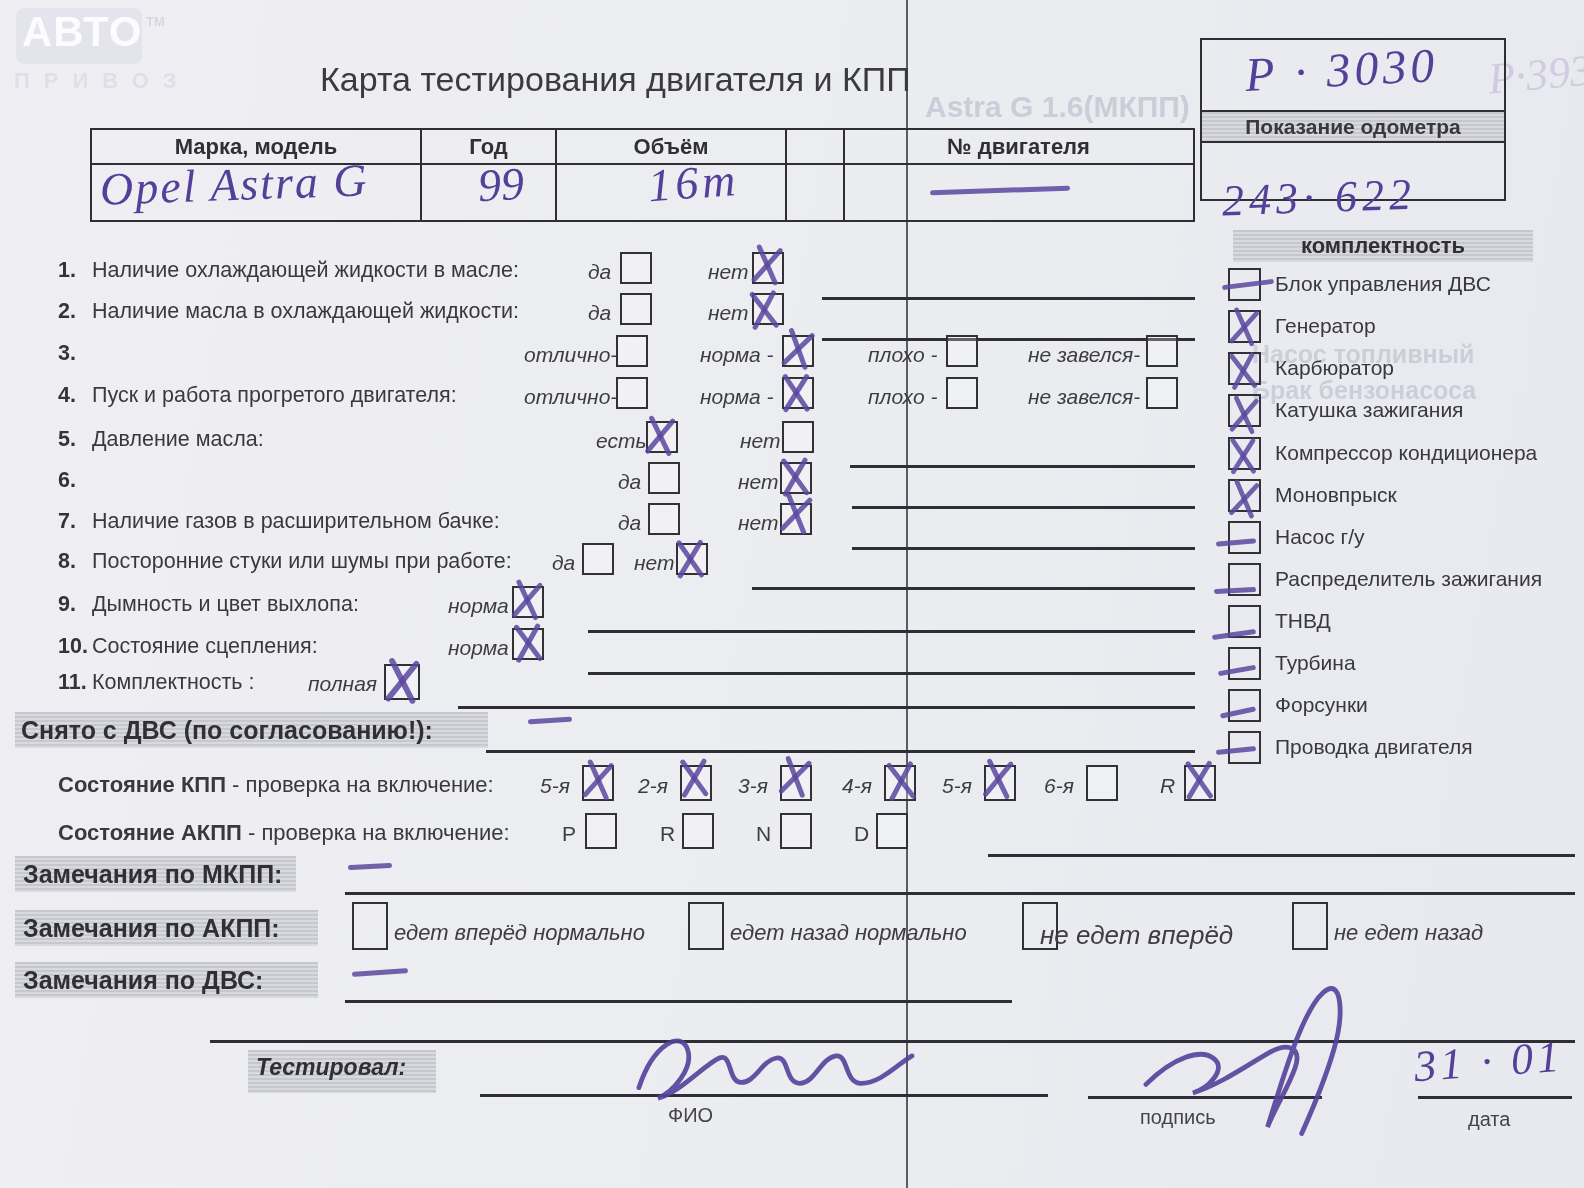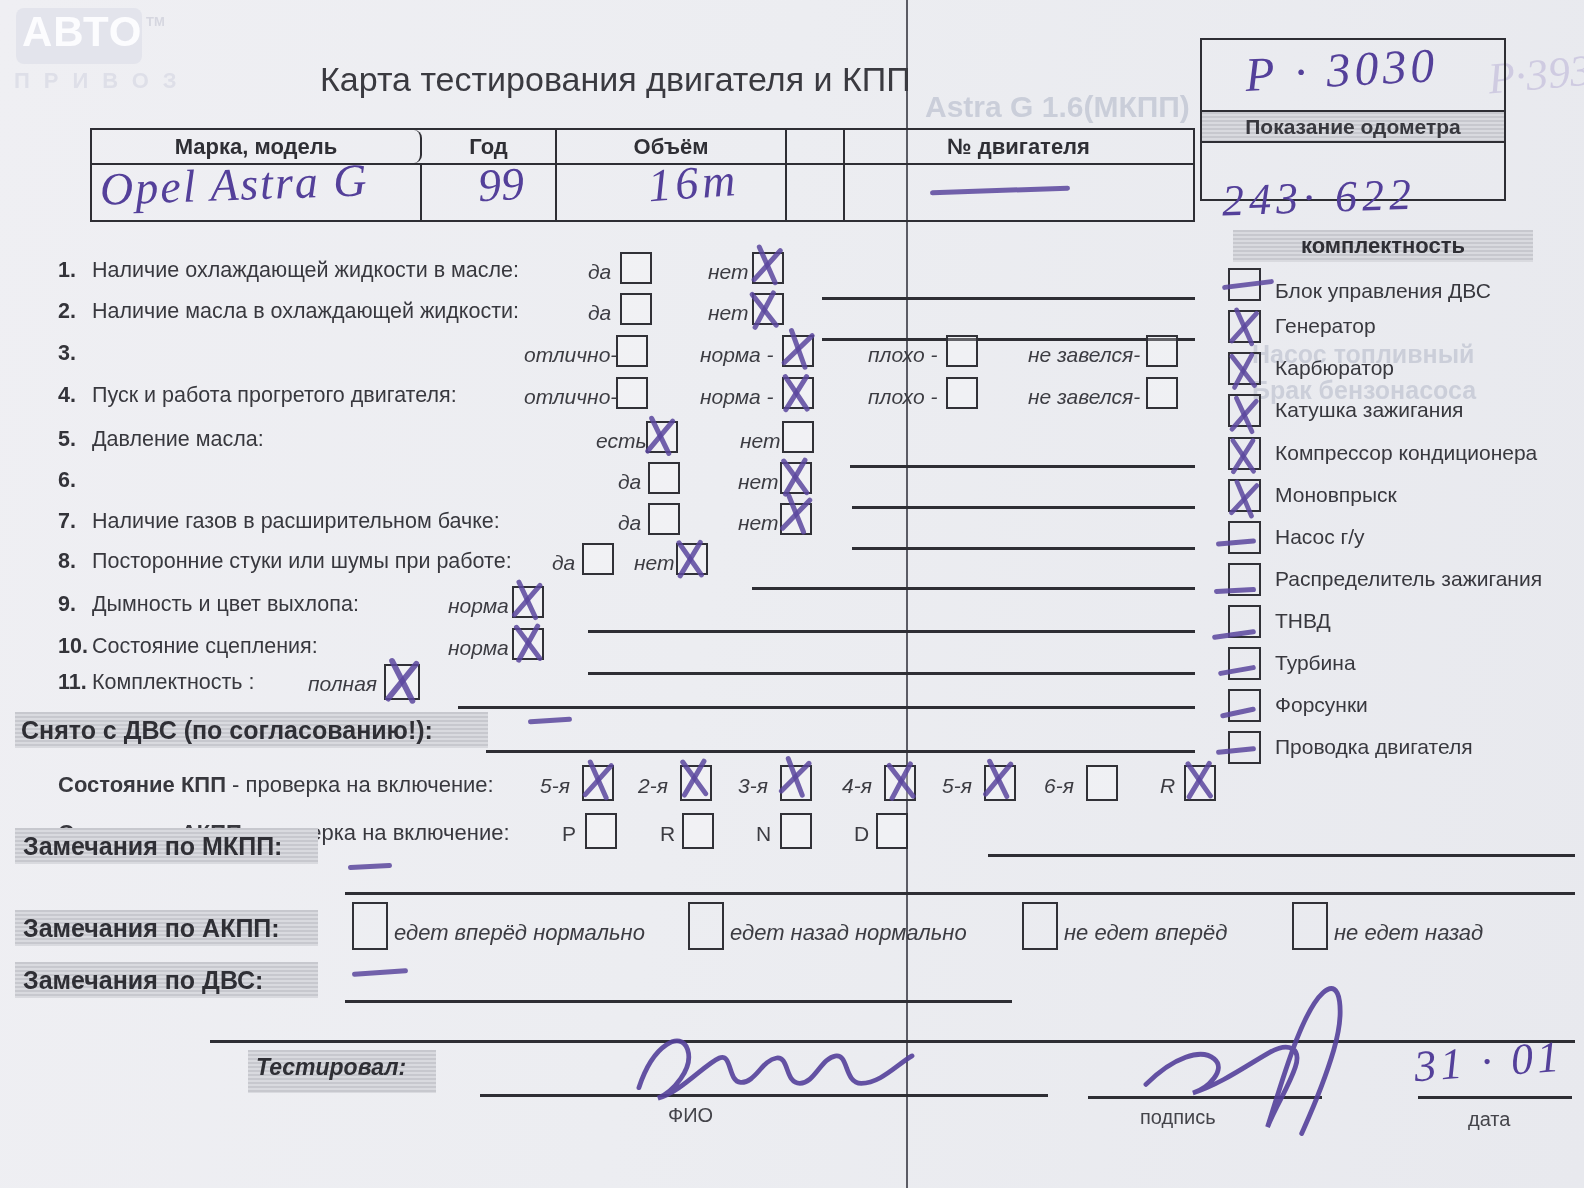--- a/index.html
+++ b/index.html
@@ -71,21 +71,21 @@
   <div class="tr-stack">
     <div class="tr-cell" style="height:72px;"></div>
     <div class="tr-cell band" style="height:31px;font-size:21px;font-weight:bold;padding-top:3px;">Показание одометра</div>
     <div class="tr-cell" style="height:60px;"></div>
   </div>
   <div class="hw" style="left:1245px;top:42px;font-size:48px;letter-spacing:4px;transform:rotate(-3deg);">Р · 3030</div>
   <div class="hw" style="left:1222px;top:172px;font-size:44px;letter-spacing:5px;transform:rotate(-2deg);">243· 622</div>
 
   <div class="vt">
     <div class="vt-row vt-head">
-      <div class="vt-cell hcell" style="width:330px;border-radius:8px;">Марка, модель</div>
+      <div class="vt-cell hcell" style="width:330px;">Марка, модель</div>
       <div class="vt-cell hcell" style="width:135px;">Год</div>
       <div class="vt-cell hcell" style="width:230px;">Объём</div>
       <div class="vt-cell hcell" style="width:58px;"></div>
       <div class="vt-cell hcell" style="width:347px;">№ двигателя</div>
     </div>
     <div class="vt-row">
       <div class="vt-cell" style="width:330px;height:55px;"></div>
       <div class="vt-cell" style="width:135px;height:55px;"></div>
       <div class="vt-cell" style="width:230px;height:55px;"></div>
       <div class="vt-cell" style="width:58px;height:55px;"></div>
@@ -257,43 +257,43 @@
     <span class="box" style="left:585px;top:-7px;height:36px;"></span>
     <span class="opt" style="left:660px;font-style:normal;">R</span>
     <span class="box" style="left:682px;top:-7px;height:36px;"></span>
     <span class="opt" style="left:756px;font-style:normal;">N</span>
     <span class="box" style="left:780px;top:-7px;height:36px;"></span>
     <span class="opt" style="left:854px;font-style:normal;">D</span>
     <span class="box" style="left:876px;top:-7px;height:36px;"></span>
   </div>
   <div class="wline" style="left:988px;top:854px;width:587px;"></div>
 
-  <div class="secband band" style="left:15px;top:828px;width:303px;height:36px;font-size:25px;padding:4px 0 0 8px;">Замечания по МКПП:</div>
+  <div class="secband band" style="left:15px;top:856px;width:281px;height:36px;font-size:25px;padding:4px 0 0 8px;">Замечания по МКПП:</div>
   <div class="dashmark" style="left:348px;top:864px;width:44px;transform:rotate(-3deg);"></div>
   <div class="wline" style="left:345px;top:892px;width:1230px;"></div>
 
   <div class="secband band" style="left:15px;top:910px;width:303px;height:36px;font-size:25px;padding:4px 0 0 8px;">Замечания по АКПП:</div>
   <div class="boxtall" style="left:352px;top:902px;"></div>
   <span class="opt" style="position:absolute;left:394px;top:920px;font-size:22px;">едет вперёд нормально</span>
   <div class="boxtall" style="left:688px;top:902px;"></div>
   <span class="opt" style="position:absolute;left:730px;top:920px;font-size:22px;">едет назад нормально</span>
   <div class="boxtall" style="left:1022px;top:902px;"></div>
-  <span class="opt" style="position:absolute;left:1064px;top:920px;font-size:22px;">не едет вперёд</span>
+  <span class="opt" style="position:absolute;left:1040px;top:920px;font-size:26px;">не едет вперёд</span>
   <div class="boxtall" style="left:1292px;top:902px;"></div>
   <span class="opt" style="position:absolute;left:1334px;top:920px;font-size:22px;">не едет назад</span>
 
   <div class="secband band" style="left:15px;top:962px;width:303px;height:36px;font-size:25px;padding:4px 0 0 8px;">Замечания по ДВС:</div>
   <div class="dashmark" style="left:352px;top:970px;width:56px;transform:rotate(-4deg);"></div>
   <div class="wline" style="left:345px;top:1000px;width:667px;"></div>
 
   <div class="secband band" style="left:1233px;top:230px;width:300px;height:32px;font-size:22px;text-align:center;padding-top:3px;">комплектность</div>
 
   <div class="eq-box" style="top:268px"></div>
   <div class="dashmark" style="left:1222px;top:282px;width:52px;transform:rotate(-7deg);"></div>
-  <span class="eq-label" style="top:279px">Блок управления ДВС</span>
+  <span class="eq-label" style="top:272px">Блок управления ДВС</span>
 
   <div class="eq-box" style="top:310px">
       <i class="xmark" style="left:-2px;top:-2px;transform:rotate(6deg) scale(.95)"></i>
     </div>
   <span class="eq-label" style="top:314px">Генератор</span>
 
   <div class="eq-box" style="top:352px">
       <i class="xmark" style="left:-3px;top:0px;transform:rotate(-8deg) scale(.95)"></i>
     </div>
   <span class="eq-label" style="top:356px">Карбюратор</span>

